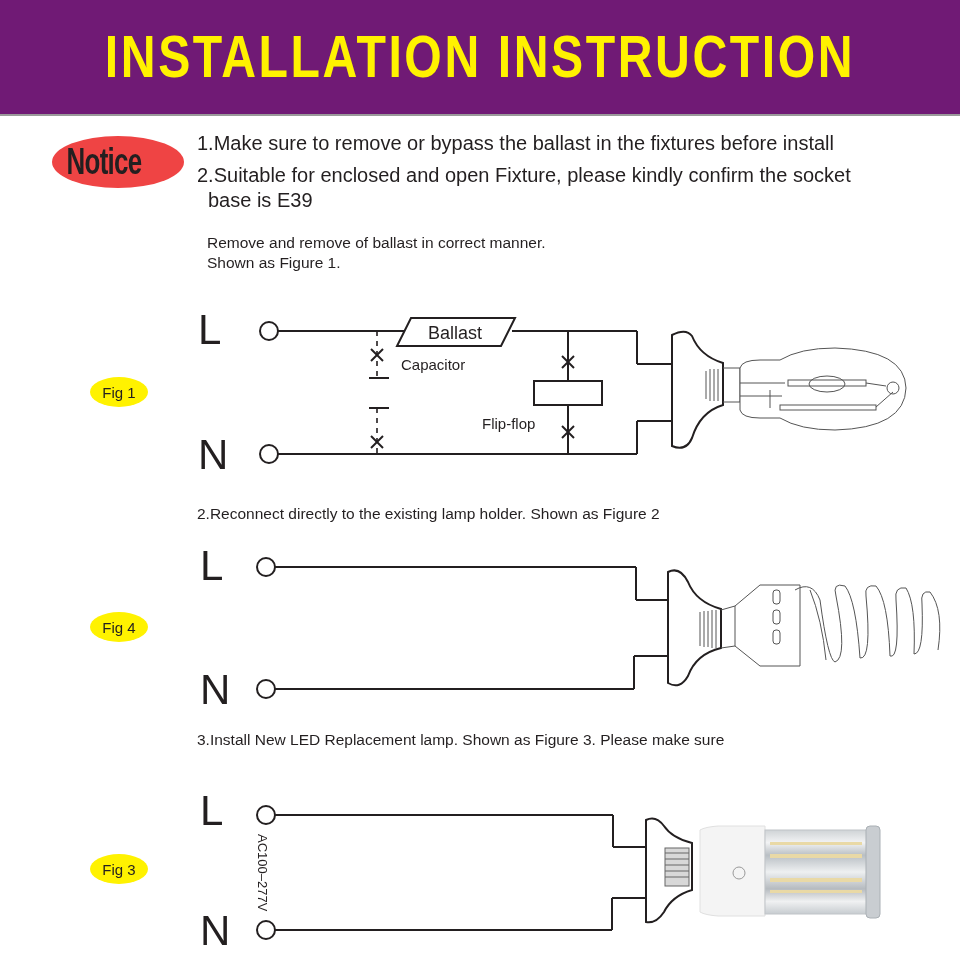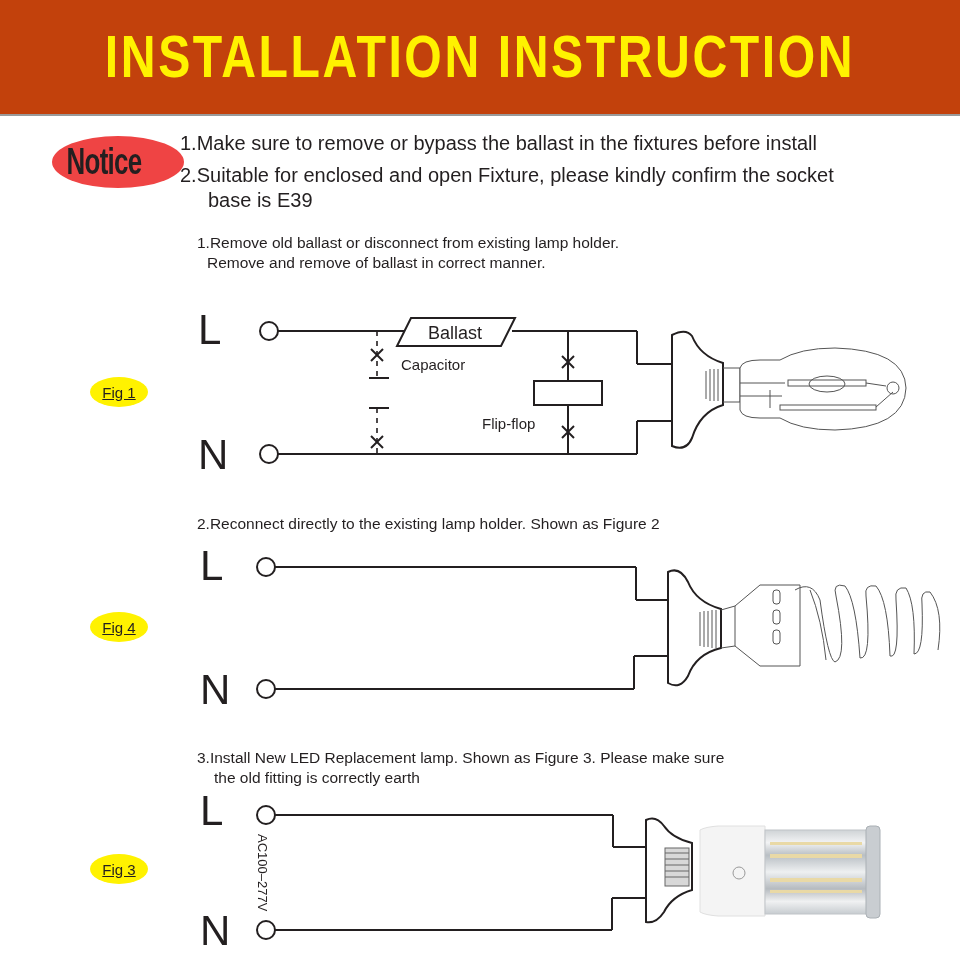--- a/index.html
+++ b/index.html
@@ -1,44 +1,44 @@
 <!DOCTYPE html>
 <html><head>
 <meta charset="utf-8">
 <style>
   html, body { margin: 0; padding: 0; }
   body { width: 960px; height: 960px; background: #ffffff; position: relative; overflow: hidden; font-family: "Liberation Sans", sans-serif; color: #231f20; }
-  .header { position: absolute; left: 0; top: 0; width: 960px; height: 114px; background: #c2410c; border-bottom: 2px solid #9a9a9a; }
+  .header { position: absolute; left: 0; top: 0; width: 960px; height: 114px; background: #701a75; border-bottom: 2px solid #9a9a9a; }
   .header-title { position: absolute; left: 0; width: 960px; top: 22px; text-align: center; font-family: "Liberation Sans", sans-serif; font-weight: bold; font-size: 56px; line-height: 70px; color: #fff200; letter-spacing: 3px; transform: scaleX(0.86) scaleY(1.05); transform-origin: center; }
   .notice-badge { position: absolute; left: 52px; top: 136px; width: 132px; height: 52px; border-radius: 50%; background: #ef4444; display: flex; align-items: center; justify-content: flex-start; }
   .notice-text { font-weight: bold; font-size: 36px; color: #231f20; transform: scaleX(0.72); letter-spacing: -1px; }
-  .notice-line { position: absolute; left: 180px; font-size: 20px; line-height: 24px; color: #231f20; white-space: nowrap; }
+  .notice-line { position: absolute; left: 197px; font-size: 20px; line-height: 24px; color: #231f20; white-space: nowrap; }
   .step { position: absolute; left: 197px; font-size: 15.5px; line-height: 20px; color: #231f20; white-space: nowrap; }
   .step .indent { display: block; padding-left: 10px; }
-  .fig-badge { position: absolute; width: 58px; height: 30px; border-radius: 50%; background: #fff200; display: flex; align-items: center; justify-content: center; font-size: 15px; color: #231f20; text-decoration: underline; }
+  .fig-badge { position: absolute; width: 58px; height: 30px; border-radius: 50%; background: #fff200; display: flex; align-items: center; justify-content: center; font-size: 15px; color: #231f20; }
   .lbl { position: absolute; font-size: 42px; line-height: 42px; color: #231f20; }
   svg.diagram { position: absolute; left: 0; overflow: visible; }
 </style>
 </head>
 <body>
 
 <div class="header">
   <div class="header-title">INSTALLATION INSTRUCTION</div>
 </div>
 
 <div class="notice-badge">
   <span class="notice-text">Notice</span>
 </div>
 <div class="notice-line" style="top:131px;">1.Make sure to remove or bypass the ballast in the fixtures before install</div>
 <div class="notice-line" style="top:163px;">2.Suitable for enclosed and open Fixture, please kindly confirm the socket</div>
 <div class="notice-line" style="top:188px; left:208px;">base is E39</div>
 
 <div class="step" style="top:233px;">
-  <span>1.Remove old ballast or disconnect from existing lamp holder.</span>
   <span class="indent">Remove and remove of ballast in correct manner.</span>
+  <span class="indent">Shown as Figure 1.</span>
 </div>
 
 <div class="fig-badge" style="left:90px; top:377px;">
   <span>Fig 1</span>
 </div>
 <div class="lbl" style="left:198px; top:309px;">L</div>
 <div class="lbl" style="left:198px; top:434px;">N</div>
 
 <svg class="diagram" style="top:0;" width="960" height="500" viewBox="0 0 960 500">
   <g stroke="#231f20" stroke-width="2" fill="none">
@@ -92,21 +92,21 @@
       <line x1="866" y1="383" x2="886" y2="386"></line>
       <circle cx="893" cy="388" r="6"></circle>
       <line x1="876" y1="407" x2="893" y2="392"></line>
     </g>
   </g>
   <text x="428" y="339" font-family="Liberation Sans, sans-serif" font-size="18" fill="#231f20">Ballast</text>
   <text x="401" y="370" font-family="Liberation Sans, sans-serif" font-size="15" fill="#231f20">Capacitor</text>
   <text x="482" y="429" font-family="Liberation Sans, sans-serif" font-size="15" fill="#231f20">Flip-flop</text>
 </svg>
 
-<div class="step" style="top:504px;margin-top:10px;">
+<div class="step" style="top:504px;">
   <span>2.Reconnect directly to the existing lamp holder. Shown as Figure 2</span>
 </div>
 
 <div class="fig-badge" style="left:90px; top:612px;">
   <span>Fig 4</span>
 </div>
 <div class="lbl" style="left:200px; top:545px;">L</div>
 <div class="lbl" style="left:200px; top:669px;">N</div>
 
 <svg class="diagram" style="top:0;" width="960" height="960" viewBox="0 0 960 960">
@@ -130,23 +130,22 @@
       <path d="M735,606 L760,585 L800,585 L800,666 L760,666 L735,646"></path>
       <rect x="773" y="590" width="7" height="14" rx="3"></rect>
       <rect x="773" y="610" width="7" height="14" rx="3"></rect>
       <rect x="773" y="630" width="7" height="14" rx="3"></rect>
       <path d="M795,590 Q812,580 820,600 Q828,660 835,662 Q848,658 836,596 Q832,582 845,586 Q856,600 860,658 Q872,660 866,596 Q864,584 876,586 Q888,600 890,656 Q900,660 896,600 Q894,586 906,588 Q916,604 914,654 Q924,654 922,604 Q920,590 930,592 Q944,610 938,650"></path>
       <path d="M810,590 Q822,620 826,660"></path>
     </g>
   </g>
 </svg>
 
-<div class="step" style="top:730px;margin-top:18px;">
+<div class="step" style="top:730px;">
   <span>3.Install New LED Replacement lamp. Shown as Figure 3. Please make sure</span>
-  <span class="indent" style="padding-left:17px;">the old fitting is correctly earth</span>
 </div>
 
 <div class="fig-badge" style="left:90px; top:854px;align-items:center;">
   <span>Fig 3</span>
 </div>
 <div class="lbl" style="left:200px; top:790px;">L</div>
 <div class="lbl" style="left:200px; top:910px;">N</div>
 
 <svg class="diagram" style="top:0;" width="960" height="960" viewBox="0 0 960 960">
   <defs>

